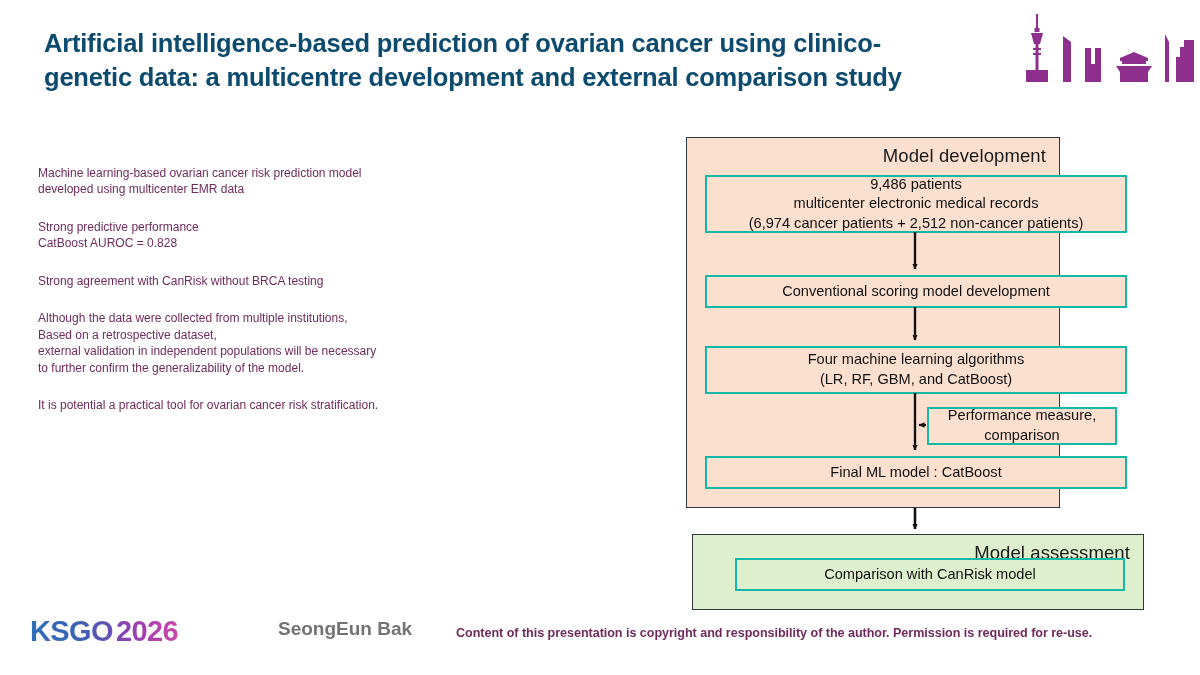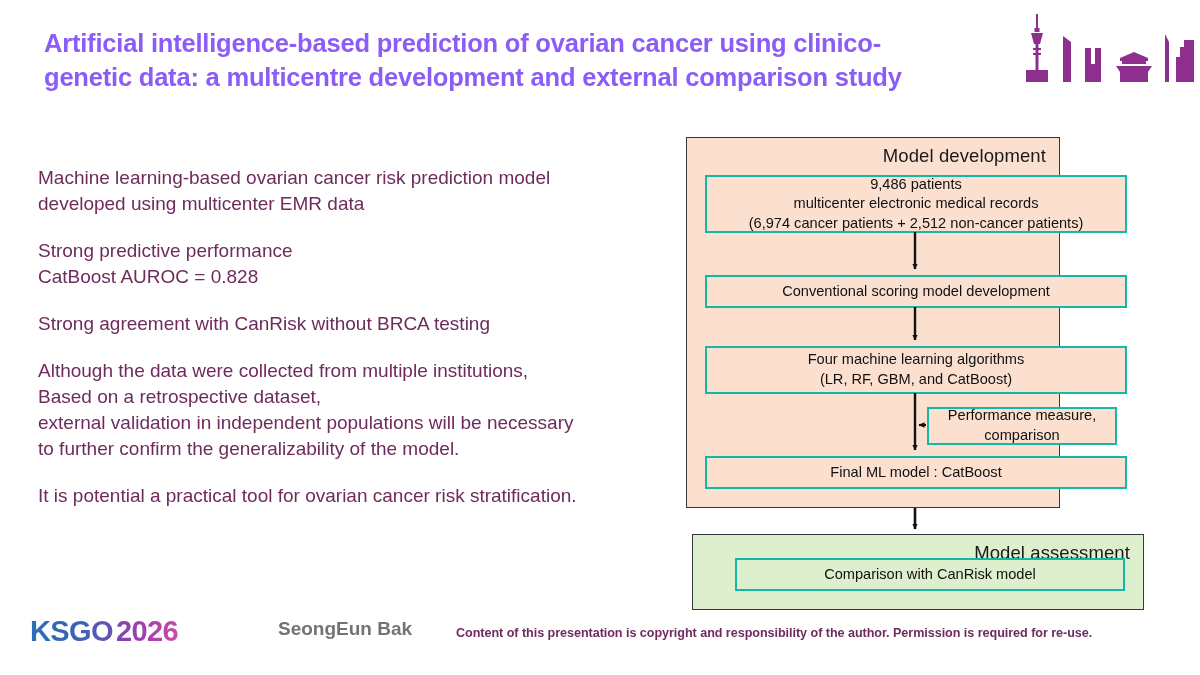--- a/index.html
+++ b/index.html
@@ -19,41 +19,41 @@
 
   
   #slide-title {
     position: absolute;
     left: 44px;
     top: 27px;
     width: 900px;
     font-size: 25.5px;
     font-weight: bold;
     line-height: 1.33;
-    color: #8b5cf6;
+    color: #0c4a6e;
     letter-spacing: -0.2px;
   }
 
   
   #skyline {
     position: absolute;
     right: 6px;
     top: 14px;
     width: 186px;
     height: 78px;
   }
 
   
   #body-text {
     position: absolute;
     left: 38px;
     top: 165px;
     width: 620px;
     color: #6E2B5C;
-    font-size: 19px;
+    font-size: 12px;
     line-height: 1.37;
   }
   #body-text .para { margin: 0 0 21px 0; white-space: pre-line; }
   #body-text .para:last-child { margin-bottom: 0; }
 
   
   #flowchart {
     position: absolute;
     left: 686px;
     top: 137px;

